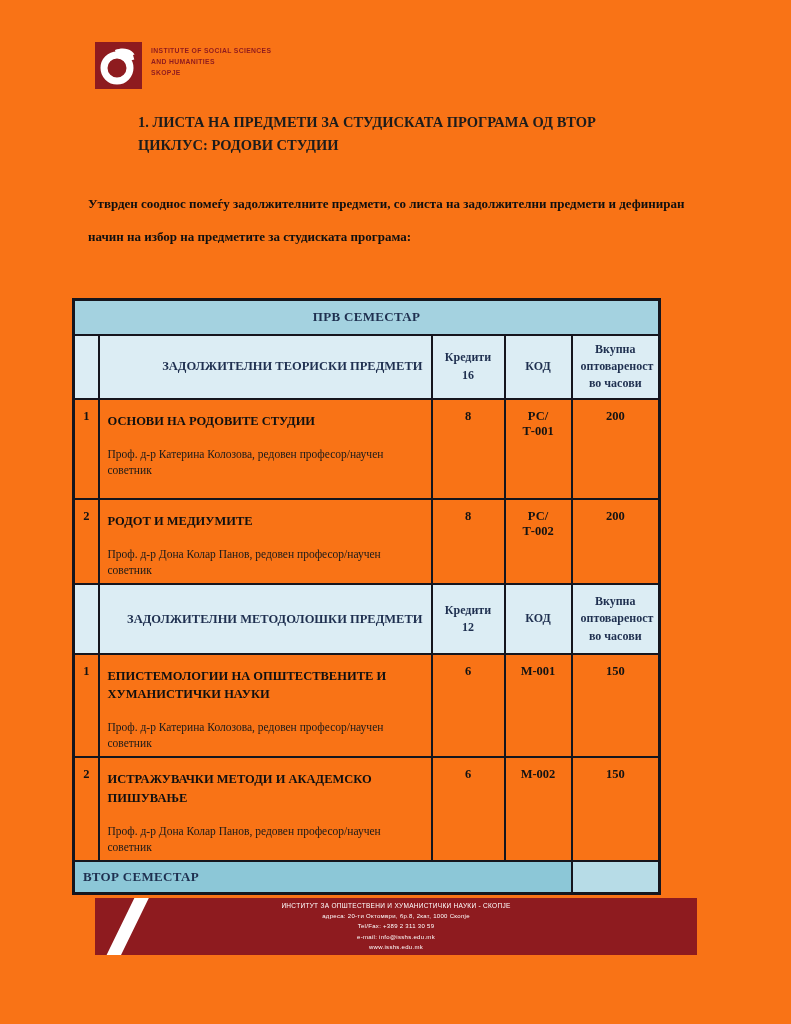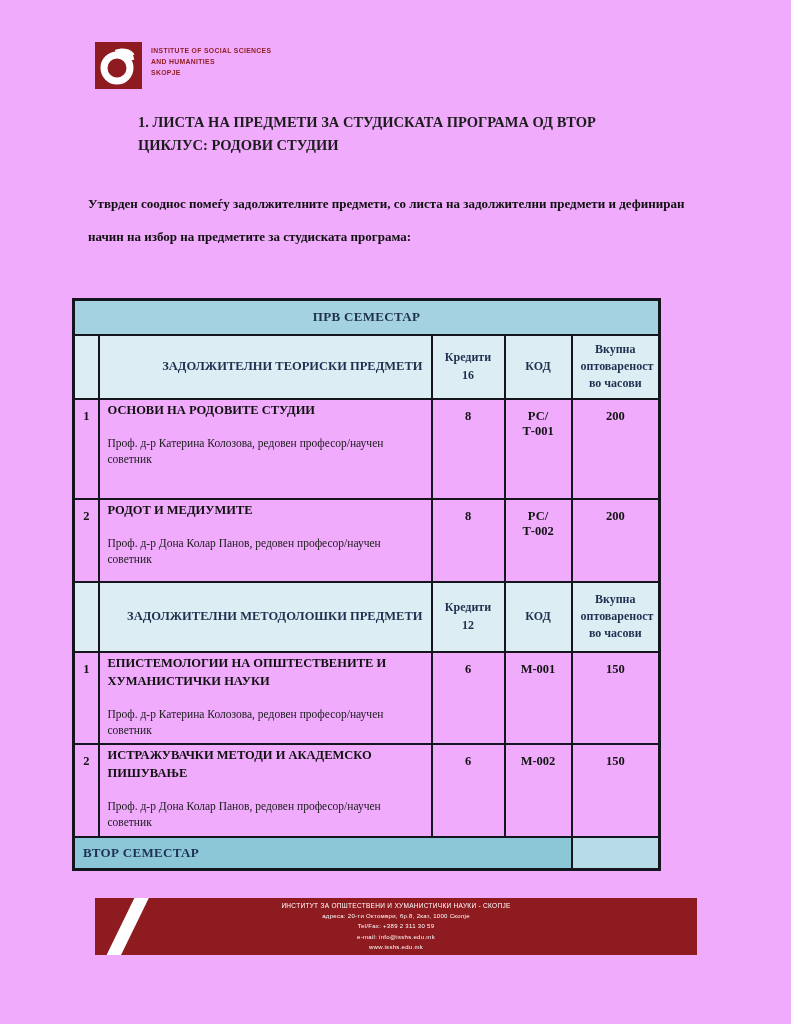--- a/index.html
+++ b/index.html
@@ -2,21 +2,21 @@
 <html style="--maroon: #8e1b1f; --header-blue: #a4d2e0; --subheader-blue: #dcedf4; --band-blue: #8cc7d7; --band-right-blue: #b7dce7; --border-dark: #15151d; --navy: #1f3050; --ink: #131313;"><head>
 <meta charset="utf-8">
 <style>
   :root{
     --maroon:#8e1b1f; --header-blue:#a4d2e0; --subheader-blue:#dcedf4;
     --band-blue:#8cc7d7; --band-right-blue:#b7dce7; --border-dark:#15151d;
     --navy:#1f3050; --ink:#131313;
   }
   *{box-sizing:border-box;}
   html,body{margin:0;padding:0;background:#fff;}
-  .page{position:relative;width:791px;height:1024px;background:#f0abfc;overflow:hidden;
+  .page{position:relative;width:791px;height:1024px;background:#f97316;overflow:hidden;
         font-family:"Liberation Serif", serif;color:var(--ink);}
 
   
   .brand{position:absolute;left:95px;top:42px;display:flex;gap:9px;align-items:flex-start;}
   .logo-mark svg{display:block;}
   .logo-text{font-family:"Liberation Sans", sans-serif;font-weight:bold;
              color:var(--maroon);font-size:6.8px;line-height:1.6;letter-spacing:.35px;
              padding-top:4px;text-transform:uppercase;}
 
   
@@ -30,21 +30,21 @@
                 border-collapse:collapse;table-layout:fixed;
                 border:3px solid var(--border-dark);}
   .course-table td{border:2px solid var(--border-dark);padding:5px 8px;vertical-align:top;}
   tr.semester-row td{background:var(--header-blue);text-align:center;vertical-align:middle;
                      font-weight:bold;color:var(--navy);font-size:13px;letter-spacing:.3px;}
   tr.group-row td{background:var(--subheader-blue);vertical-align:middle;font-weight:bold;
                   color:var(--navy);}
   td.group-title{text-align:right;font-size:12.5px;line-height:1.5;}
   td.group-meta{text-align:center;font-size:12px;line-height:1.45;}
   td.num-cell{text-align:center;font-weight:bold;font-size:12.5px;padding-top:9px;}
-  td.course-cell{padding-top:1px;}
+  td.course-cell{padding-top:12px;}
   .course-title{font-weight:bold;font-size:12.5px;line-height:1.45;color:#101010;}
   .course-lecturer{font-size:11.5px;line-height:1.4;margin-top:16px;color:#1a1a1a;}
   td.val-cell{text-align:center;font-weight:bold;font-size:12.5px;padding-top:9px;}
   tr.band-row td{vertical-align:middle;}
   td.band-main{background:var(--band-blue);text-align:left;font-weight:bold;
                color:var(--navy);font-size:13px;letter-spacing:.3px;}
   td.band-right{background:var(--band-right-blue);}
 
   
   .footer{position:absolute;left:95px;top:898px;width:602px;height:57px;

